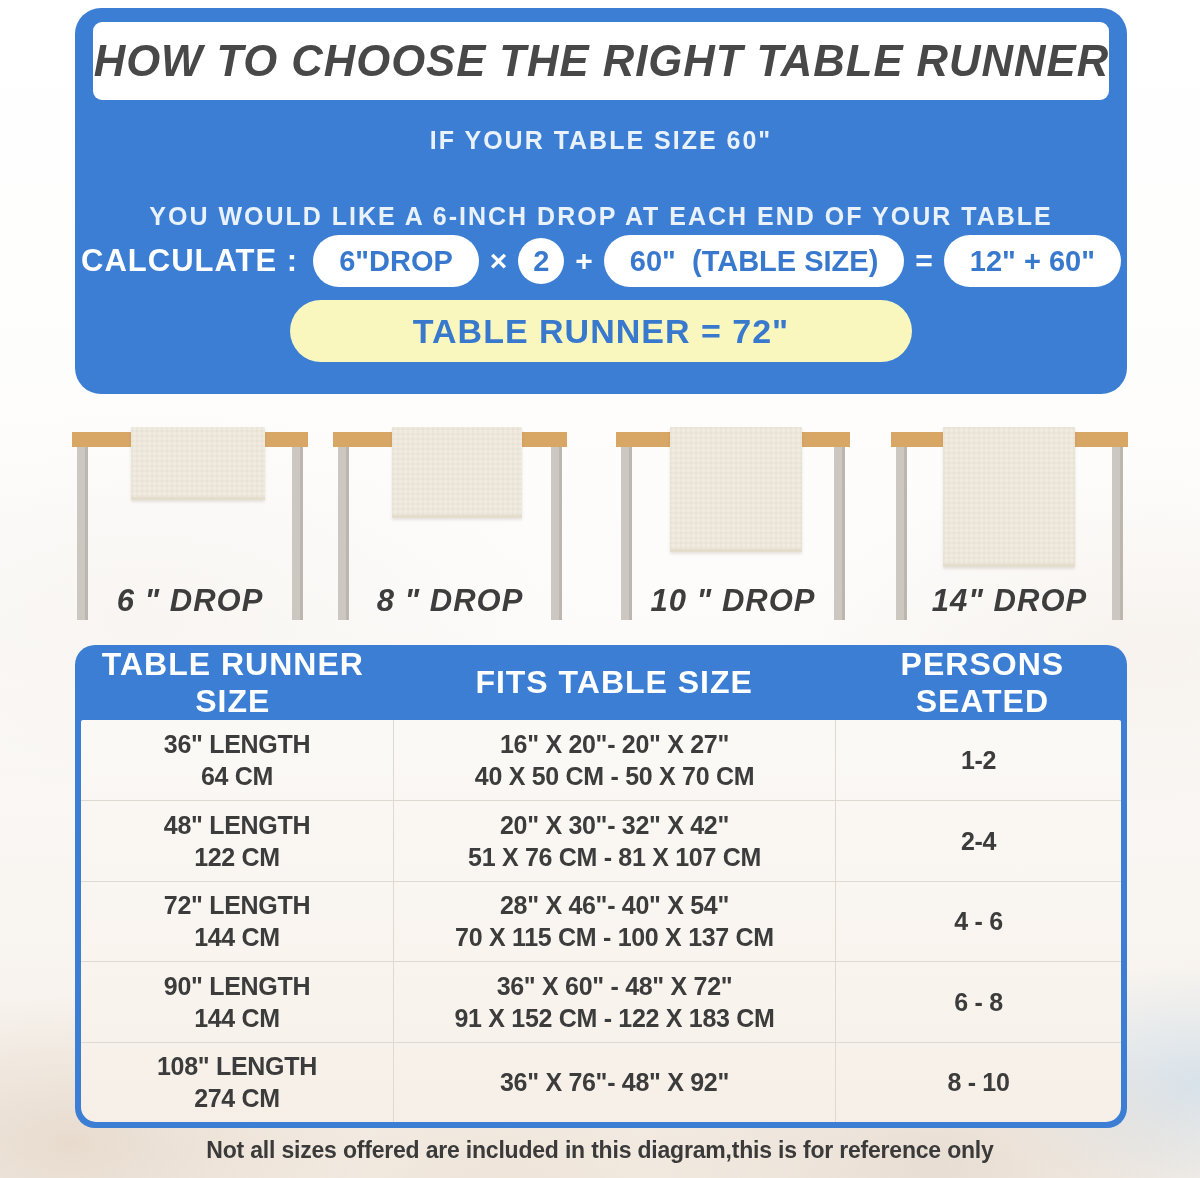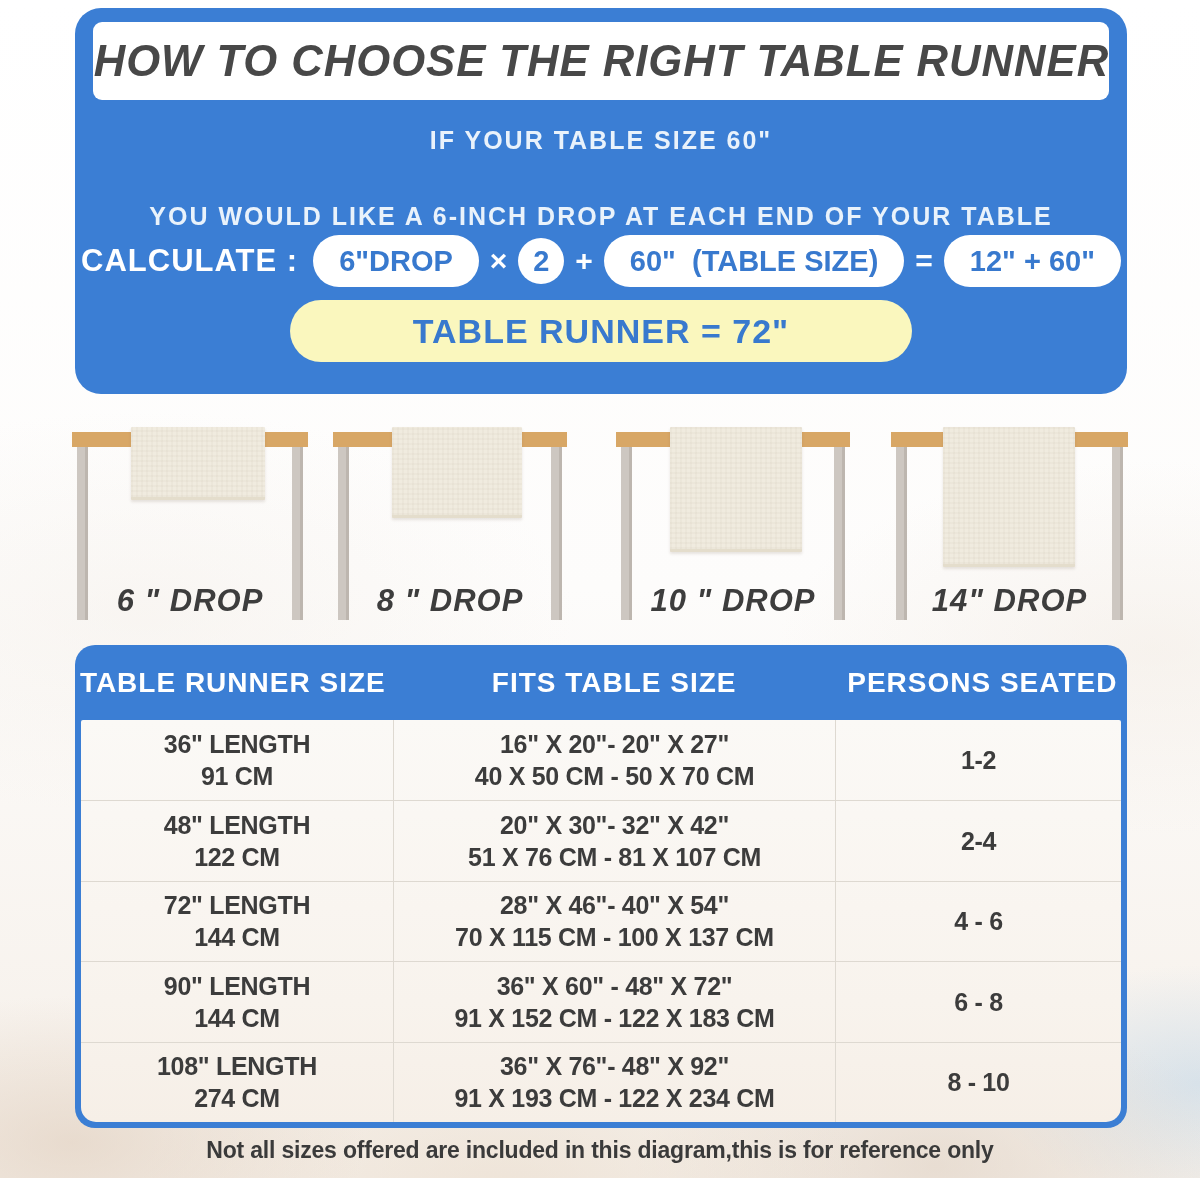--- a/index.html
+++ b/index.html
@@ -86,21 +86,21 @@
 
   
   .size-table {
     position:absolute; left:75px; top:645px; width:1052px; height:483px;
     background:#3b7ed4; border-radius:20px;
   }
   .table-header {
     position:absolute; left:0; right:0; top:0; height:75px;
     display:grid; grid-template-columns:30% 42.5% 27.5%;
     align-items:center; text-align:center;
-    color:#ffffff; font-size:28px; font-weight:800; letter-spacing:1px;
+    color:#ffffff; font-size:32px; font-weight:800; letter-spacing:1px;
   }
   .table-body {
     position:absolute; left:6px; right:6px; top:75px; bottom:6px;
     background:linear-gradient(180deg,#fbf9f6 0%, #f8f3ed 70%, #f6efe7 100%);
     border-radius:2px 2px 15px 15px;
     display:grid; grid-template-rows:repeat(5, 1fr);
     overflow:hidden;
   }
   .trow { display:grid; grid-template-columns:30% 42.5% 27.5%; }
   .trow + .trow { border-top:1px solid #ded9d1; }
@@ -176,21 +176,21 @@
 <div class="size-table">
   <div class="table-header">
     <div>TABLE RUNNER SIZE</div>
     <div>FITS TABLE SIZE</div>
     <div>PERSONS SEATED</div>
   </div>
   <div class="table-body" id="table-body">
       <div class="trow">
         <div class="tcell">
           <span>36" LENGTH</span>
-          <span>91 CM</span>
+          <span>64 CM</span>
         </div>
         <div class="tcell">
           <span>16" X 20"- 20" X 27"</span>
           <span>40 X 50 CM - 50 X 70 CM</span>
         </div>
         <div class="tcell">
           <span>1-2</span>
         </div>
       </div>
       <div class="trow">
@@ -232,21 +232,20 @@
           <span>6 - 8</span>
         </div>
       </div>
       <div class="trow">
         <div class="tcell">
           <span>108" LENGTH</span>
           <span>274 CM</span>
         </div>
         <div class="tcell">
           <span>36" X 76"- 48" X 92"</span>
-          <span>91 X 193 CM - 122 X 234 CM</span>
         </div>
         <div class="tcell">
           <span>8 - 10</span>
         </div>
       </div>
     </div>
 </div>
 
 <div class="footer-note">Not all sizes offered are included in this diagram,this is for reference only</div>
 

